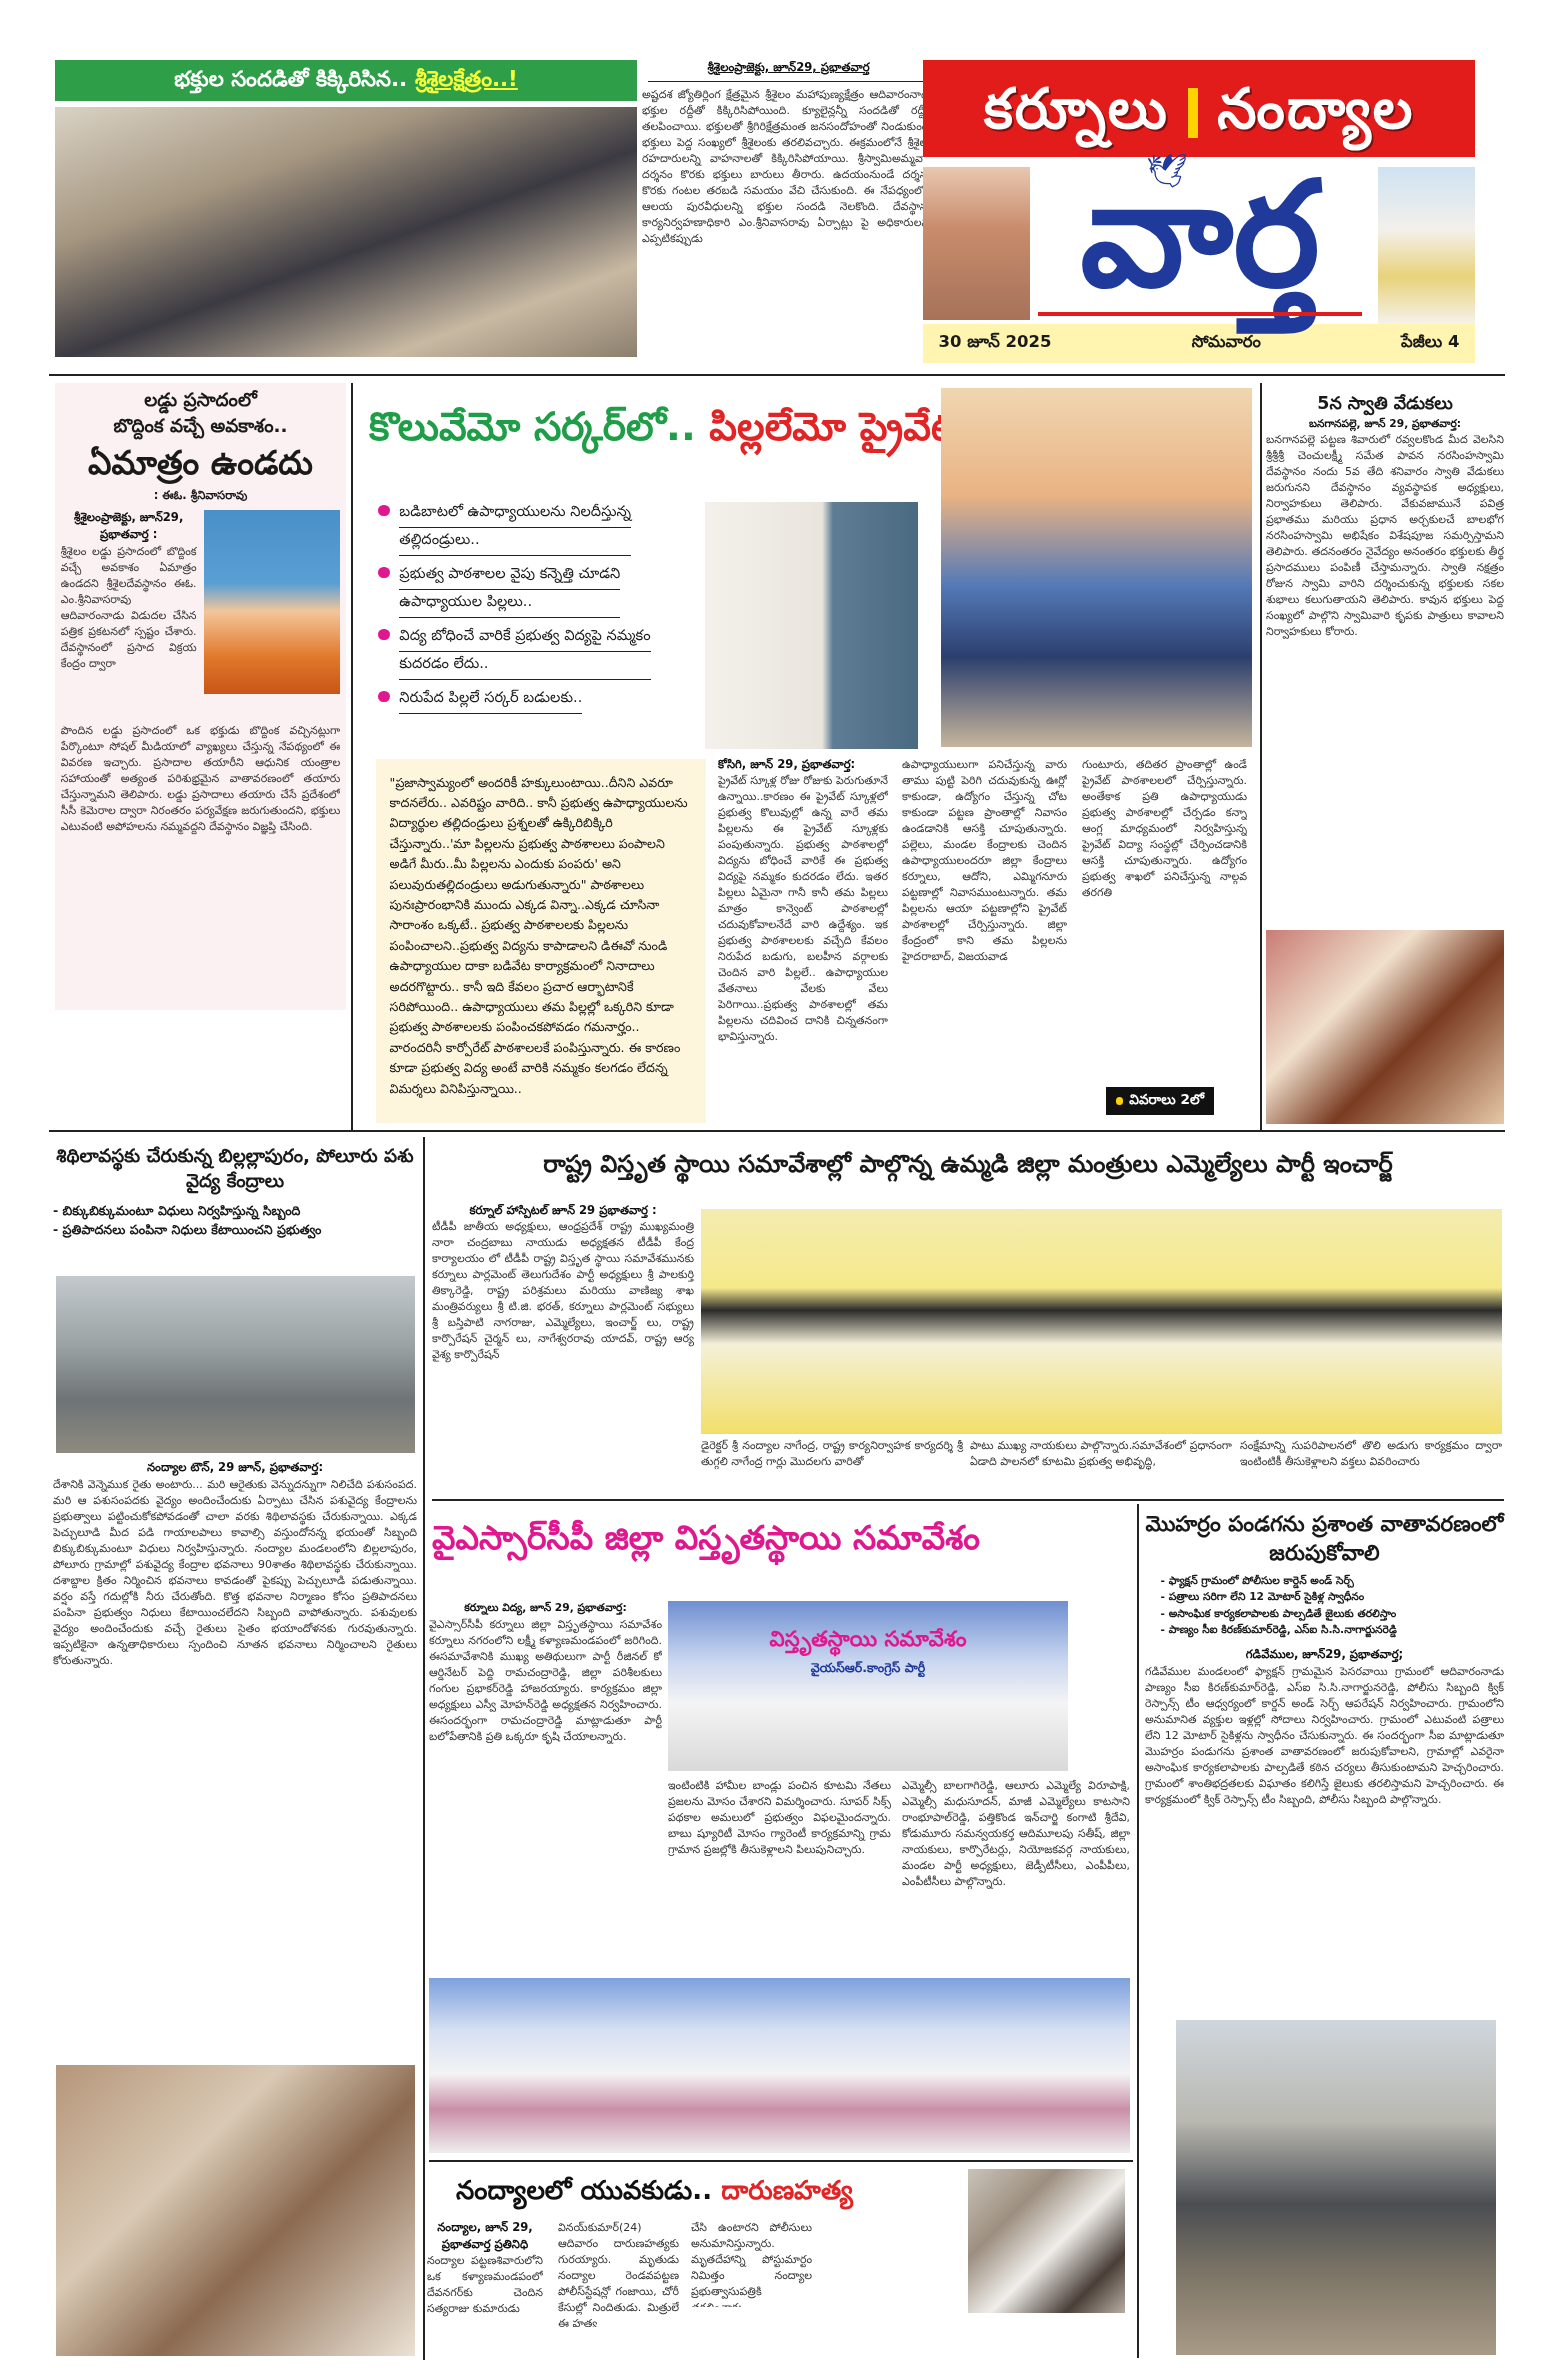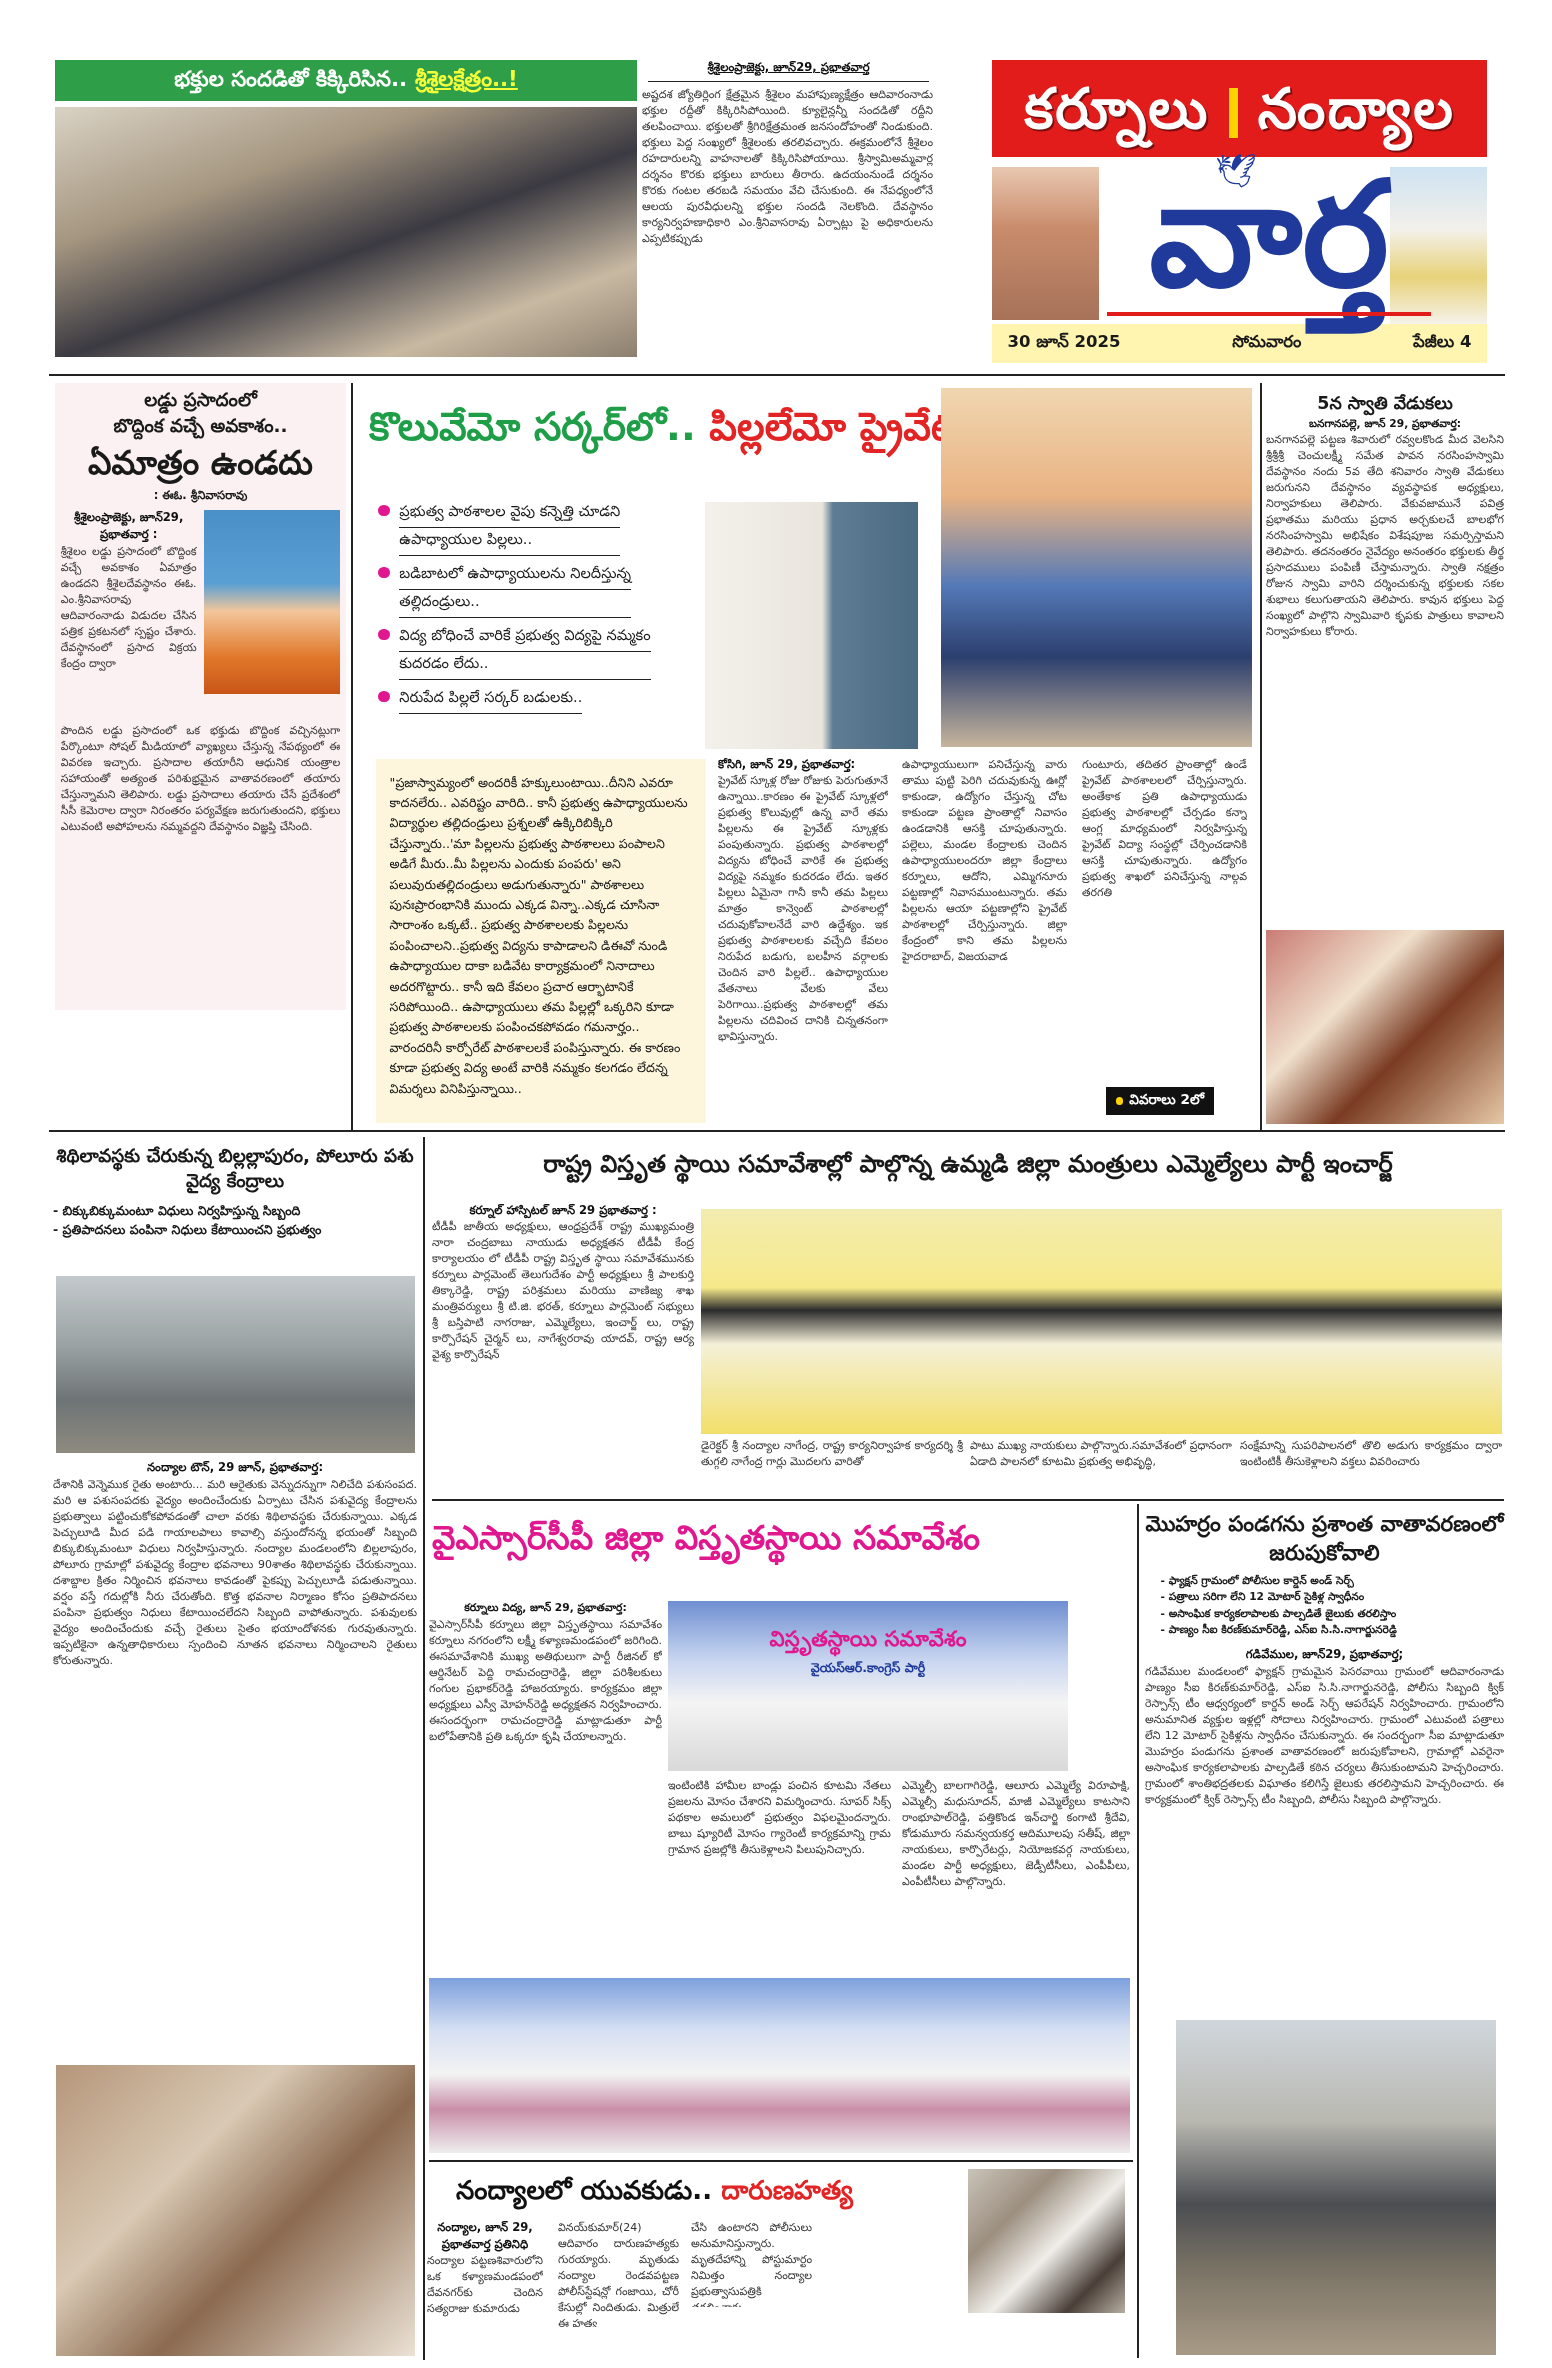--- a/index.html
+++ b/index.html
@@ -34,21 +34,21 @@
 <body>
 
 <div class="abs green-banner" style="left:55px;top:60px;width:582px;height:41px;">
   <span>భక్తుల సందడితో కిక్కిరిసిన..</span>
   <span class="hl">శ్రీశైలక్షేత్రం..!</span>
 </div>
 <div class="abs photo" style="left:55px;top:107px;width:582px;height:250px;background:linear-gradient(160deg,#d9d2c4 0%,#a59680 30%,#3b3a42 55%,#c8b9a2 80%,#8c7f6e 100%);"></div>
 <div class="abs dateline" style="left:648px;top:60px;width:281px;border-bottom:1.5px solid #222;padding-bottom:3.9px;text-decoration:underline;">శ్రీశైలంప్రాజెక్టు, జూన్29, ప్రభాతవార్త</div>
 <div class="abs body-text" style="left:642px;top:87px;width:291px;height:270px;overflow:hidden;">అష్టదశ జ్యోతిర్లింగ క్షేత్రమైన శ్రీశైలం మహాపుణ్యక్షేత్రం ఆదివారంనాడు భక్తుల రద్దీతో కిక్కిరిసిపోయింది. క్యూలైన్లన్నీ సందడితో రద్దీని తలపించాయి. భక్తులతో శ్రీగిరిక్షేత్రమంత జనసందోహంతో నిండుకుంది. భక్తులు పెద్ద సంఖ్యలో శ్రీశైలంకు తరలివచ్చారు. ఈక్రమంలోనే శ్రీశైలం రహదారులన్ని వాహనాలతో కిక్కిరిసిపోయాయి. శ్రీస్వామిఅమ్మవార్ల దర్శనం కొరకు భక్తులు బారులు తీరారు. ఉదయంనుండే దర్శనం కొరకు గంటల తరబడి సమయం వేచి చేసుకుంది. ఈ నేపధ్యంలోనే ఆలయ పురవీధులన్ని భక్తుల సందడి నెలకొంది. దేవస్థానం కార్యనిర్వహణాధికారి ఎం.శ్రీనివాసరావు ఏర్పాట్లు పై అధికారులను ఎప్పటికప్పుడు</div>
 
-<div class="abs" style="left:992px;top:60px;width:495px;height:303px;">
+<div class="abs" style="left:923px;top:60px;width:552px;height:303px;">
   <div class="mast-top" style="height:97px;">
     <span>కర్నూలు</span><span class="sep"></span><span>నంద్యాల</span>
   </div>
   <div style="position:relative;height:167px;background:#fff;">
     <div class="abs" style="left:0;top:9.7px;width:107px;height:153px;background:linear-gradient(180deg,#e8c7b0 0%,#c98c6c 40%,#a67259 100%);"></div>
     <div class="abs" style="right:0;top:9.7px;width:97px;height:157px;background:linear-gradient(180deg,#cfe3f2 0%,#f3f0ea 40%,#e8d27a 70%,#f5f2ea 100%);"></div>
     <div class="abs" style="left:223px;top:-5.8px;font-size:33px;color:#1f3a9a;">🕊</div>
     <div class="abs mast-logo" style="left:107px;top:0;width:340px;line-height:155px;">వార్త</div>
     <div class="abs" style="left:115px;top:155px;width:324px;height:3.9px;background:#e21b1b;"></div>
   </div>
@@ -78,29 +78,29 @@
 <div class="abs rule-v" style="left:351px;top:383px;height:747px;"></div>
 
 <div class="abs" style="left:369px;top:398px;width:563px;font-weight:bold;font-size:39px;line-height:58px;white-space:nowrap;">
   <span style="color:#1f9e48;">కొలువేమో సర్కర్‌లో..</span>
   <span style="color:#e32424;">పిల్లలేమో ప్రైవేట్‌లో..!</span>
 </div>
 <div class="abs" style="left:378px;top:500px;width:291px;">
   <div class="bullet">
       <span class="dot"></span>
       <div>
-        <div class="bullet-text">ప్రభుత్వ పాఠశాలల వైపు కన్నెత్తి చూడని</div>
-        <div class="bullet-text">ఉపాధ్యాయుల పిల్లలు..</div>
+        <div class="bullet-text">బడిబాటలో ఉపాధ్యాయులను నిలదీస్తున్న</div>
+        <div class="bullet-text">తల్లిదండ్రులు..</div>
       </div>
     </div>
   <div class="bullet">
       <span class="dot"></span>
       <div>
-        <div class="bullet-text">బడిబాటలో ఉపాధ్యాయులను నిలదీస్తున్న</div>
-        <div class="bullet-text">తల్లిదండ్రులు..</div>
+        <div class="bullet-text">ప్రభుత్వ పాఠశాలల వైపు కన్నెత్తి చూడని</div>
+        <div class="bullet-text">ఉపాధ్యాయుల పిల్లలు..</div>
       </div>
     </div>
   <div class="bullet">
       <span class="dot"></span>
       <div>
         <div class="bullet-text">విద్య బోధించే వారికే ప్రభుత్వ విద్యపై నమ్మకం</div>
         <div class="bullet-text">కుదరడం లేదు..</div>
       </div>
     </div>
   <div class="bullet">

